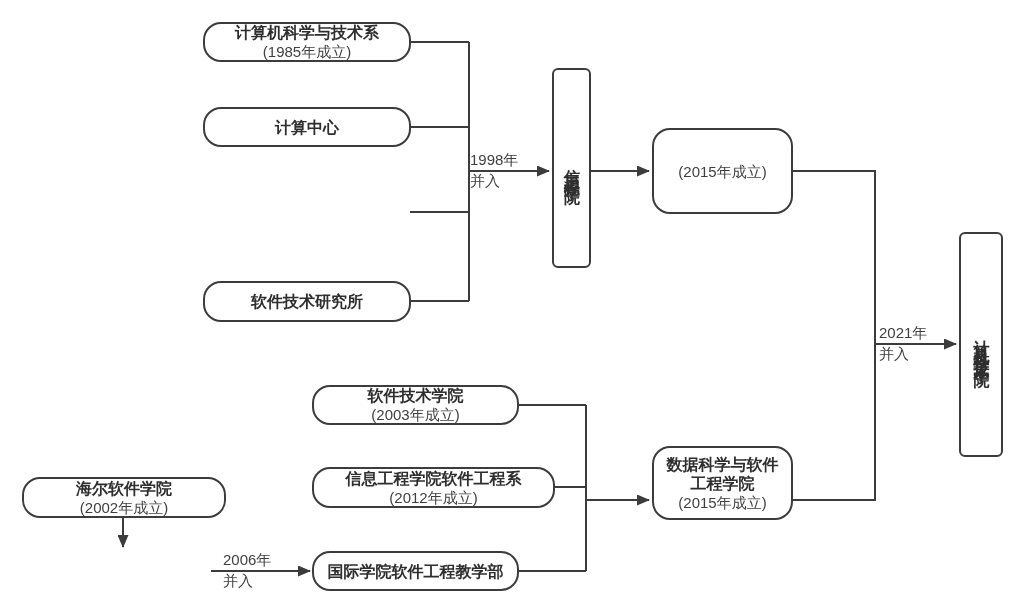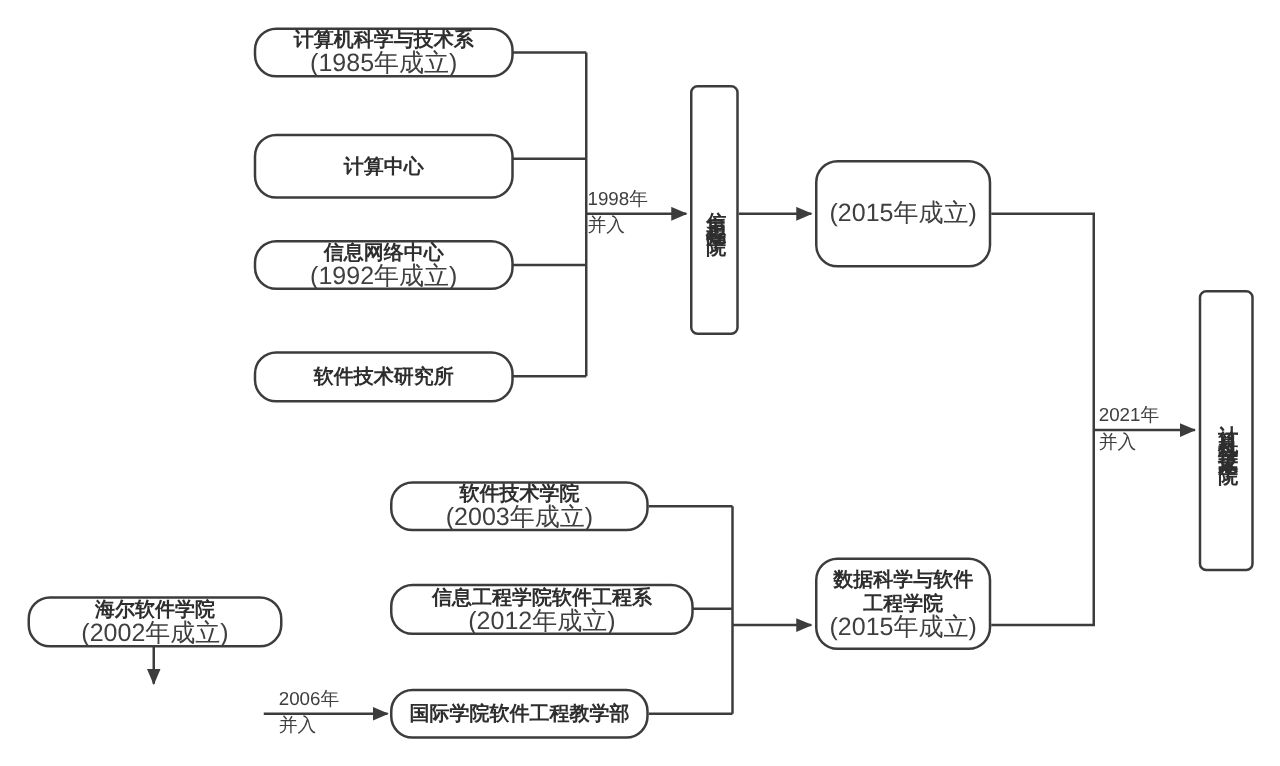--- a/index.html
+++ b/index.html
@@ -45,21 +45,21 @@
     z-index: 2;
   }
   .node .t {
     font-size: 16px;
     font-weight: bold;
     color: var(--title);
     line-height: 19px;
     white-space: pre-line;
   }
   .node .s {
-    font-size: 20px;
+    font-size: 15px;
     font-weight: normal;
     color: var(--subtitle);
     line-height: 19px;
   }
   .vnode {
     position: absolute;
     border: 2px solid var(--line);
     border-radius: 6px;
     background: var(--bg);
     display: flex;
@@ -122,28 +122,24 @@
     <path d="M123 507 V547" marker-end="url(#arrow)"></path>
 
     <path d="M211 571 H310" marker-end="url(#arrow)"></path>
   </svg>
 
   <div class="node" style="left:203px;top:22px;width:208px;height:40px">
     <div class="t">计算机科学与技术系</div>
     <div class="s">(1985年成立)</div>
   </div>
 
-  <div class="node" style="left:203px;top:107px;width:208px;height:52px">
+  <div class="node" style="left:203px;top:107px;width:208px;height:40px">
     <div class="t">计算中心</div>
   </div>
 
-  <div class="node" style="left:203px;top:192px;width:208px;height:40px">
-    <div class="t">信息网络中心</div>
-    <div class="s">(1992年成立)</div>
-  </div>
 
   <div class="node" style="left:203px;top:281px;width:208px;height:41px">
     <div class="t">软件技术研究所</div>
   </div>
 
   <div class="vnode" style="left:552px;top:68px;width:39px;height:200px">
     <div class="vt">信息工程学院</div>
   </div>
 
   <div class="node" style="left:652px;top:128px;width:141px;height:86px">

